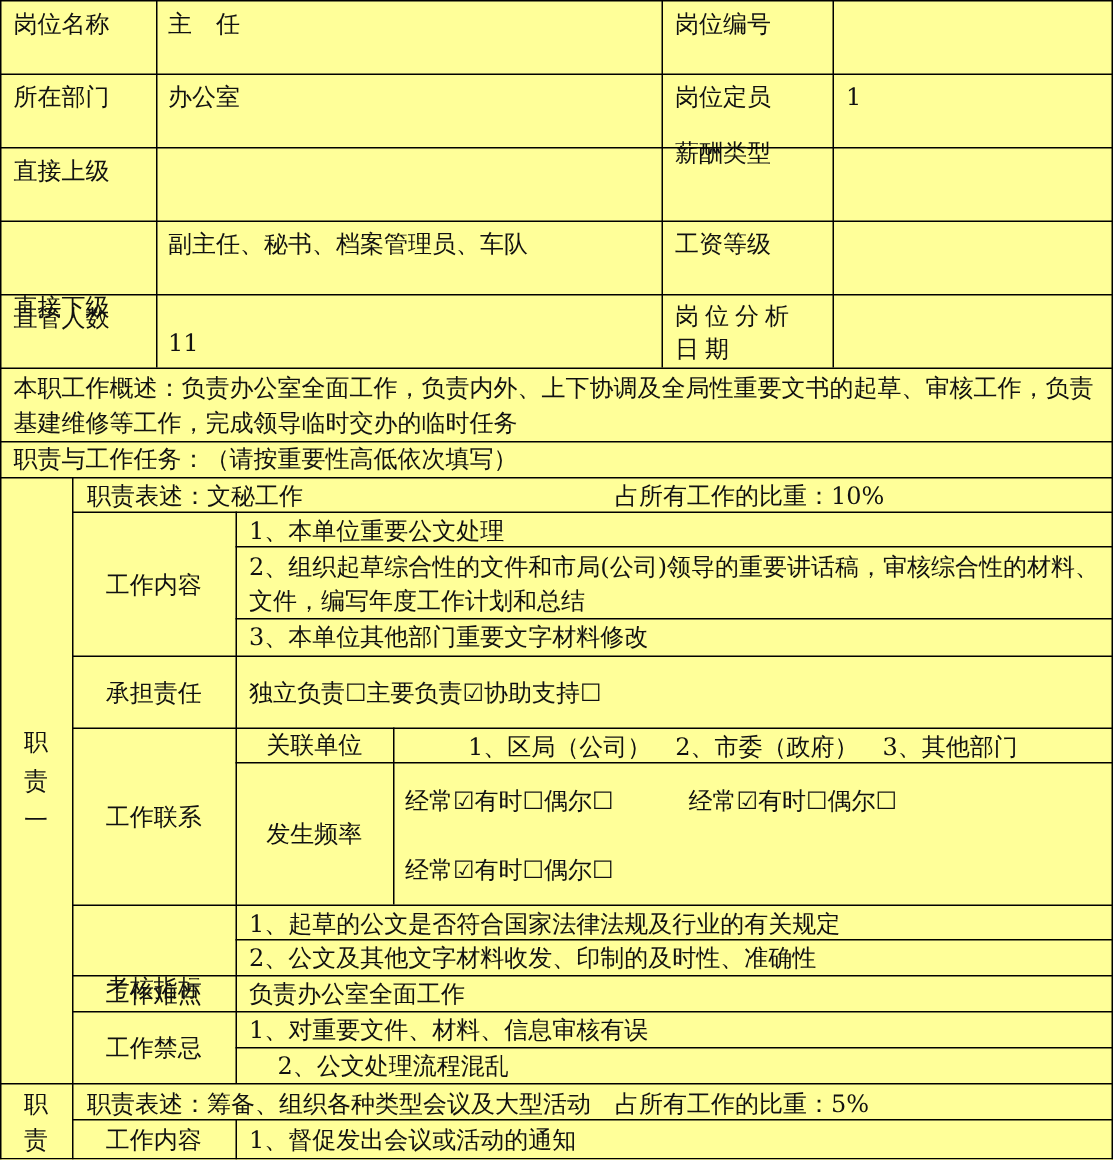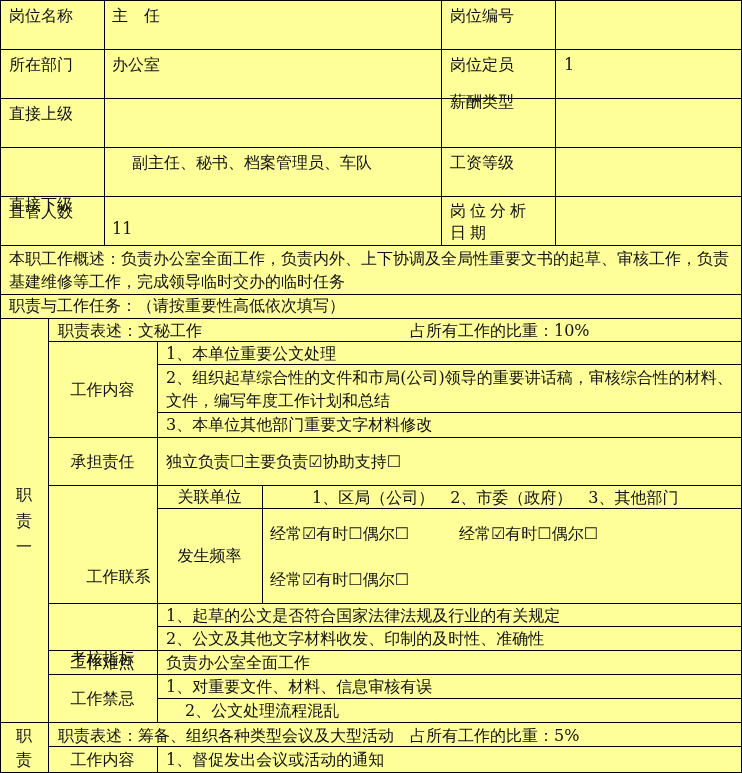--- a/index.html
+++ b/index.html
@@ -27,21 +27,21 @@
 <div class="c" style="left:106px;top:51px;width:334px;height:46px;">办公室</div>
 <div class="c" style="left:444px;top:51px;width:110px;height:46px;">岗位定员</div>
 <div class="c" style="left:558px;top:51px;width:182px;height:46px;">1</div>
 
 <div class="c" style="left:3px;top:100px;width:100px;height:46px;">直接上级</div>
 <div class="c" style="left:106px;top:100px;width:334px;height:46px;"></div>
 <div class="c" style="left:444px;top:88px;width:110px;height:60px;">薪酬类型</div>
 <div class="c" style="left:558px;top:100px;width:182px;height:46px;"></div>
 
 <div class="c" style="left:3px;top:149px;width:100px;height:46px;margin-top:42px;">直接下级</div>
-<div class="c" style="left:106px;top:149px;width:334px;height:46px;margin-left:20px;">副主任、秘书、档案管理员、车队</div>
+<div class="c" style="left:106px;top:149px;width:334px;height:46px;">副主任、秘书、档案管理员、车队</div>
 <div class="c" style="left:444px;top:149px;width:110px;height:46px;">工资等级</div>
 <div class="c" style="left:558px;top:149px;width:182px;height:46px;"></div>
 
 <div class="c" style="left:3px;top:198px;width:100px;height:46px;">直管人数</div>
 <div class="c" style="left:106px;top:198px;width:334px;height:46px;margin-top:17px;">11</div>
 <div class="c wrap" style="left:444px;top:198px;width:110px;height:46px;letter-spacing:4px;line-height:22px;">岗位分析日期</div>
 <div class="c" style="left:558px;top:198px;width:182px;height:46px;"></div>
 
 <div class="c wrap" style="left:3px;top:245px;width:736px;height:48px;line-height:23px;">本职工作概述：负责办公室全面工作，负责内外、上下协调及全局性重要文书的起草、审核工作，负责基建维修等工作，完成领导临时交办的临时任务</div>
 
@@ -56,21 +56,21 @@
 <div class="c" style="left:404px;top:319px;width:330px;height:22px;line-height:20px;">占所有工作的比重：10%</div>
 
 <div class="c ctr" style="left:48px;top:341px;width:109px;height:96px;">工作内容</div>
 <div class="c" style="left:160px;top:341px;width:580px;height:23px;line-height:21px;">1、本单位重要公文处理</div>
 <div class="c wrap" style="left:160px;top:364px;width:580px;height:48px;line-height:23px;">2、组织起草综合性的文件和市局(公司)领导的重要讲话稿，审核综合性的材料、文件，编写年度工作计划和总结</div>
 <div class="c" style="left:160px;top:412px;width:580px;height:24px;line-height:21px;">3、本单位其他部门重要文字材料修改</div>
 
 <div class="c ctr" style="left:48px;top:437px;width:109px;height:48px;">承担责任</div>
 <div class="c mid" style="left:160px;top:437px;width:580px;height:48px;">独立负责☐主要负责☑协助支持☐</div>
 
-<div class="c ctr" style="left:64px;top:485px;width:109px;height:118px;margin-top:32px;">工作联系</div>
+<div class="c ctr" style="left:48px;top:485px;width:109px;height:118px;">工作联系</div>
 <div class="c ctr" style="left:157px;top:485px;width:105px;height:23px;">关联单位</div>
 <div class="c" style="left:264px;top:485px;width:476px;height:23px;line-height:21px;padding-left:48px;">1、区局（公司）　2、市委（政府）　3、其他部门</div>
 <div class="c ctr" style="left:157px;top:508px;width:105px;height:95px;">发生频率</div>
 <div class="c" style="left:264px;top:520px;width:190px;height:24px;">经常☑有时☐偶尔☐</div>
 <div class="c" style="left:453px;top:520px;width:190px;height:24px;">经常☑有时☐偶尔☐</div>
 <div class="c" style="left:264px;top:566px;width:190px;height:24px;">经常☑有时☐偶尔☐</div>
 
 <div class="c ctr" style="left:48px;top:603px;width:109px;height:47px;margin-top:32px;">考核指标</div>
 <div class="c" style="left:160px;top:603px;width:580px;height:23px;line-height:21px;">1、起草的公文是否符合国家法律法规及行业的有关规定</div>
 <div class="c" style="left:160px;top:626px;width:580px;height:24px;line-height:21px;">2、公文及其他文字材料收发、印制的及时性、准确性</div>

